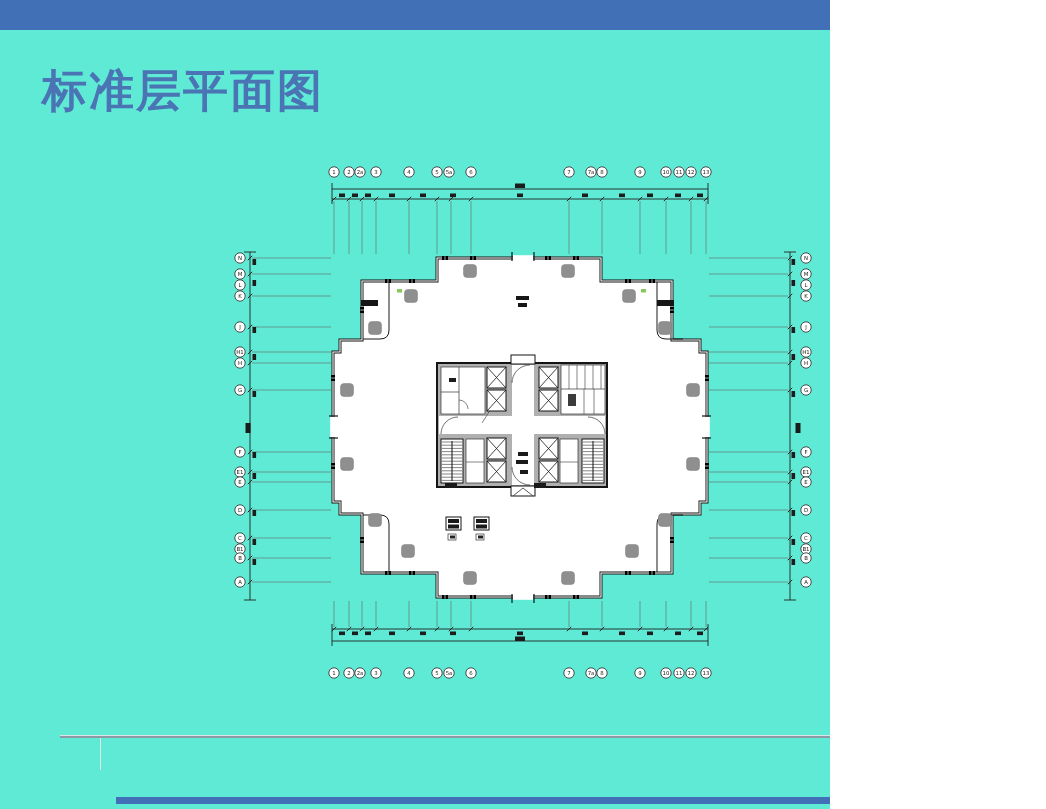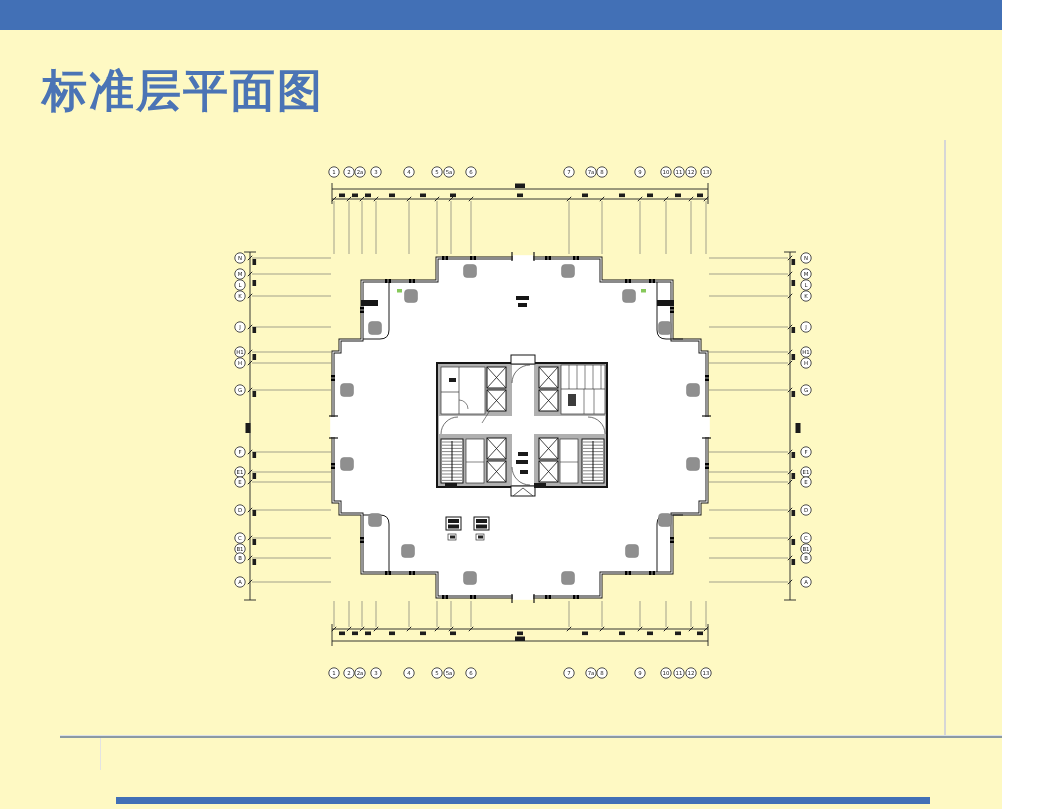--- a/index.html
+++ b/index.html
@@ -1,16 +1,16 @@
 <!DOCTYPE html>
 <html><head>
 <meta charset="utf-8">
 <style>
   html,body{margin:0;padding:0;background:#ffffff;}
-  .slide{position:relative;width:1002px;height:809px;background:#fef9c3;overflow:hidden;
+  .slide{position:relative;width:830px;height:809px;background:#5eead4;overflow:hidden;
          font-family:"Liberation Sans","DejaVu Sans",sans-serif;}
   .top-bar{position:absolute;left:0;top:0;width:1046px;height:30px;background:#4270b6;}
   .slide-title{position:absolute;left:42px;top:64px;font-size:45px;font-weight:bold;
                color:#4b74b5;letter-spacing:2px;line-height:1.2;white-space:nowrap;}
   .right-frame-line{position:absolute;left:944px;top:140px;width:2px;height:596px;background:#d6d6d6;}
   .bottom-divider{position:absolute;left:60px;top:735px;width:948px;height:3px;}
   .bottom-divider .lt{position:absolute;left:0;top:0;width:100%;height:1px;background:#dde2e5;}
   .bottom-divider .dk{position:absolute;left:0;top:1px;width:100%;height:2px;background:#8b9aa4;}
   .left-stub-line{position:absolute;left:100px;top:737px;width:1px;height:33px;background:#e3e3e3;}
   .bottom-rule{position:absolute;left:116px;top:797px;width:814px;height:7px;background:#4270b6;}

